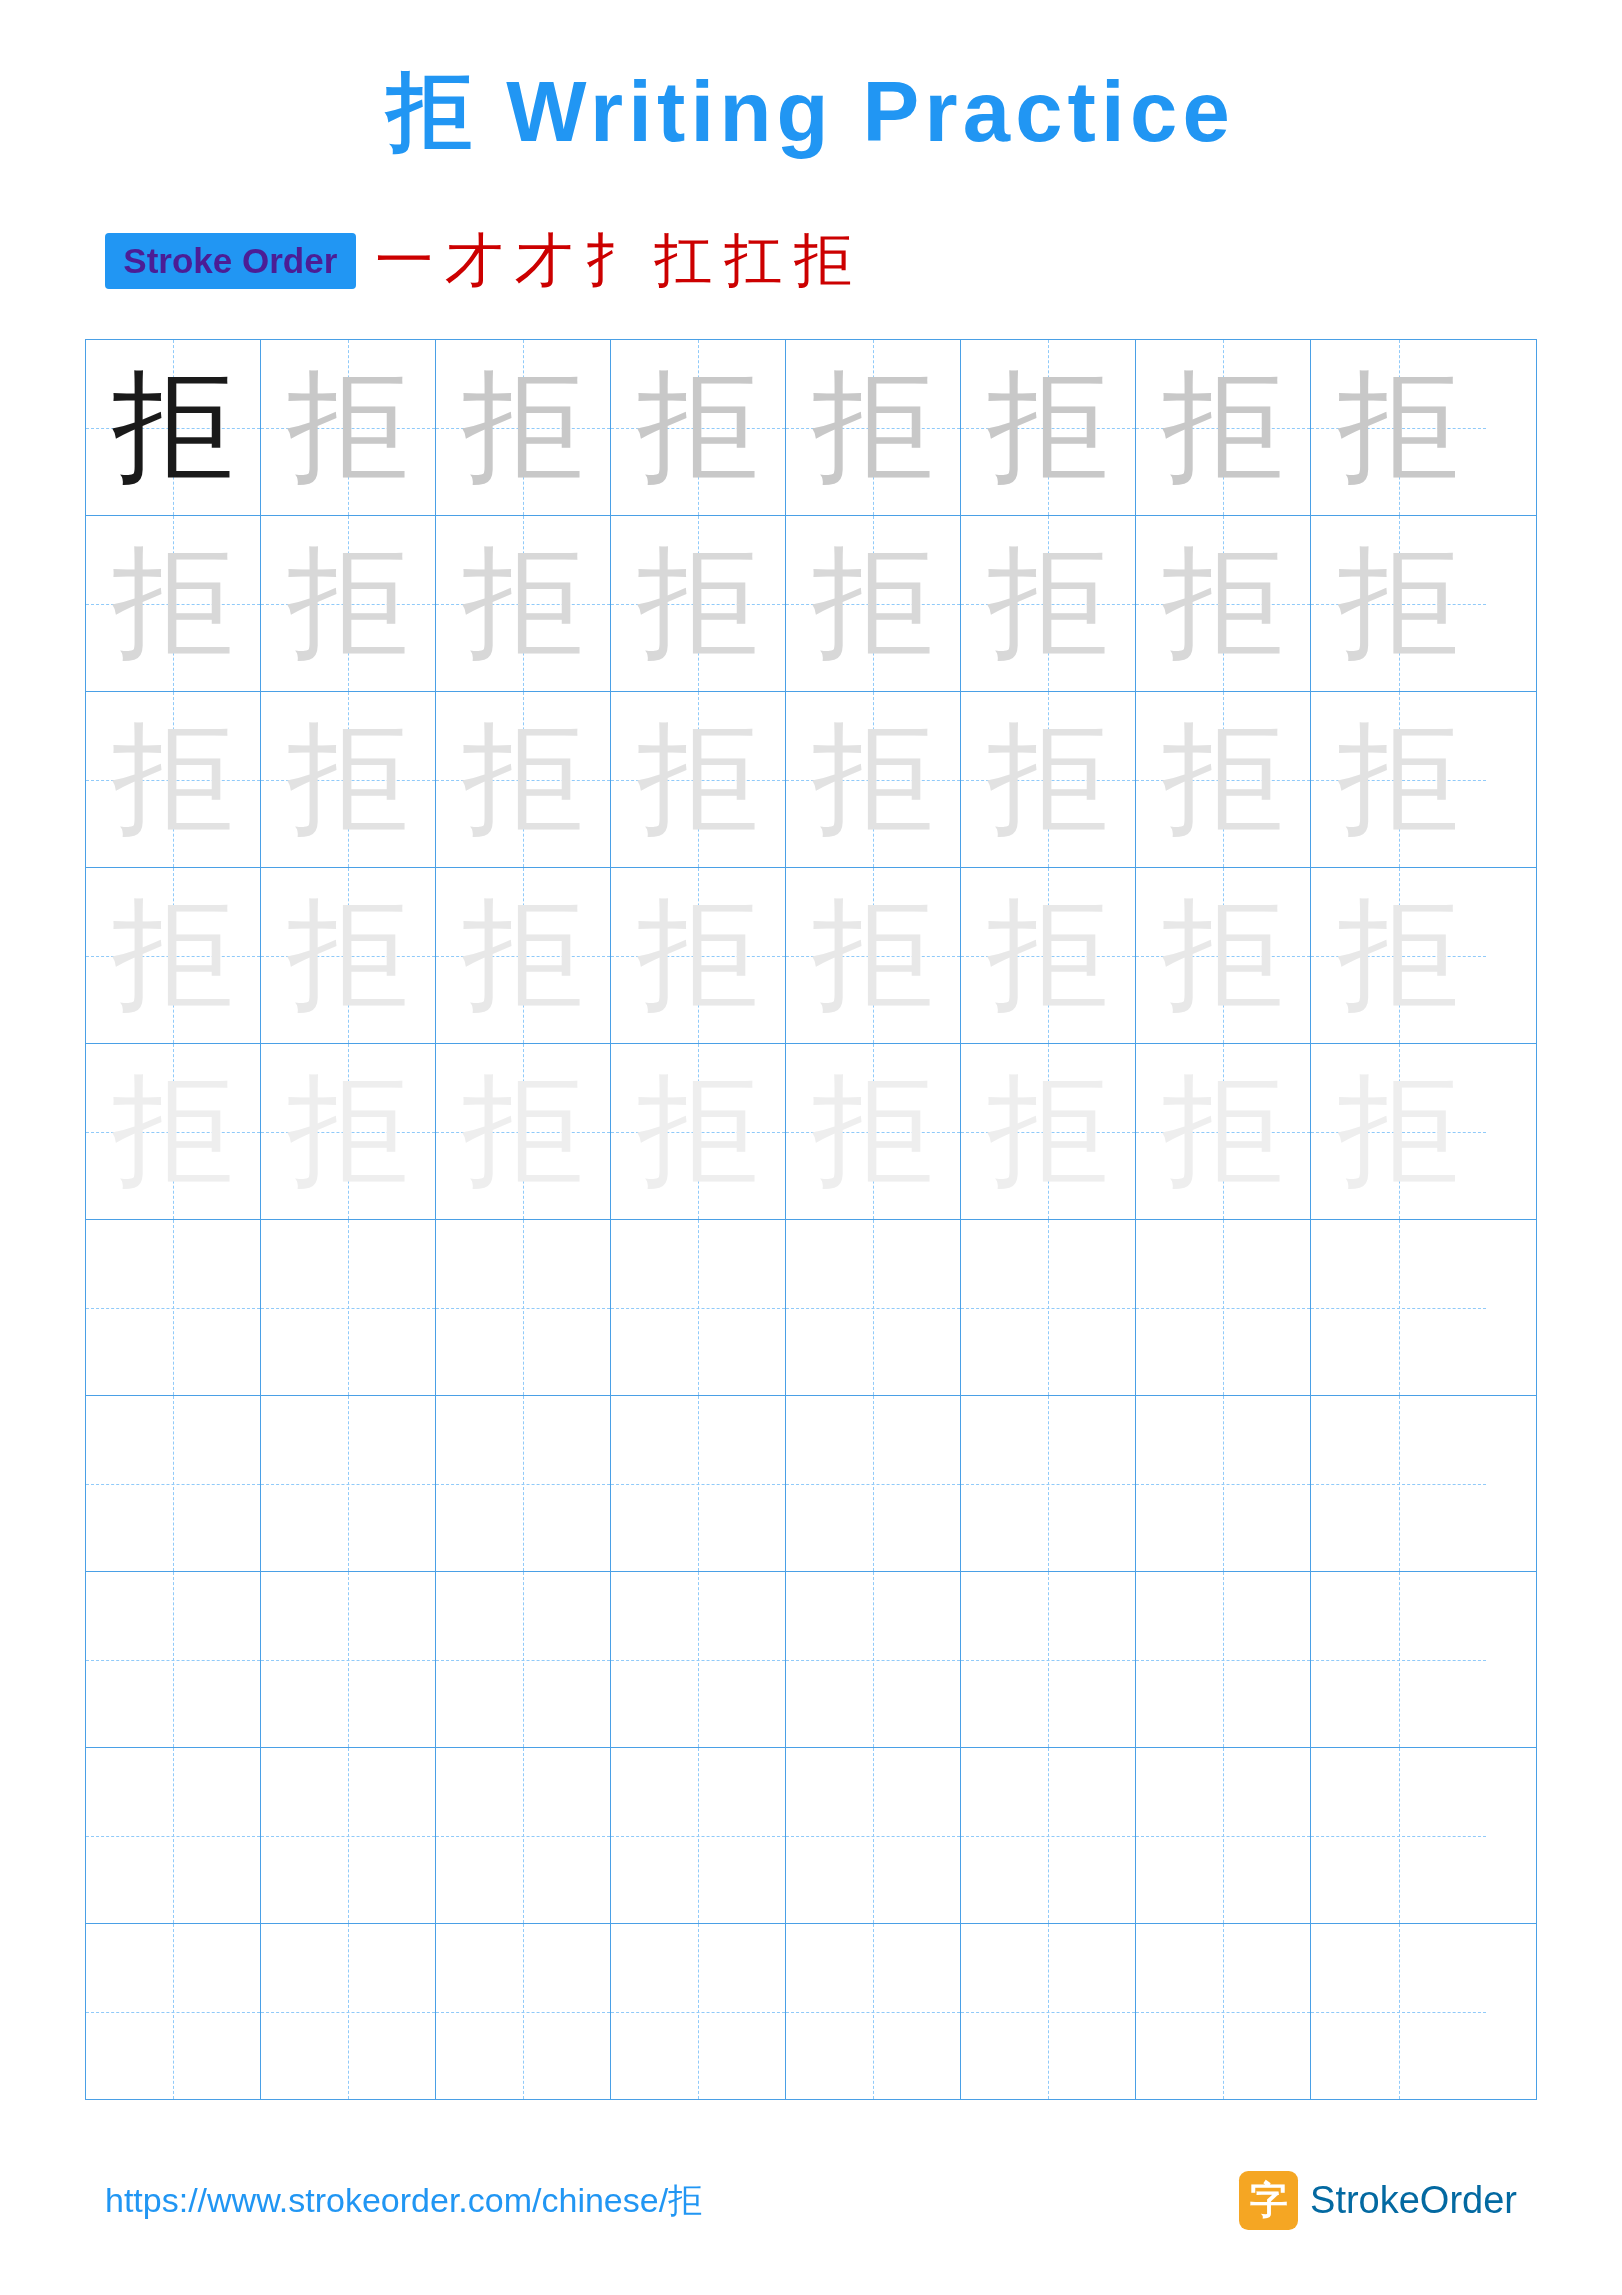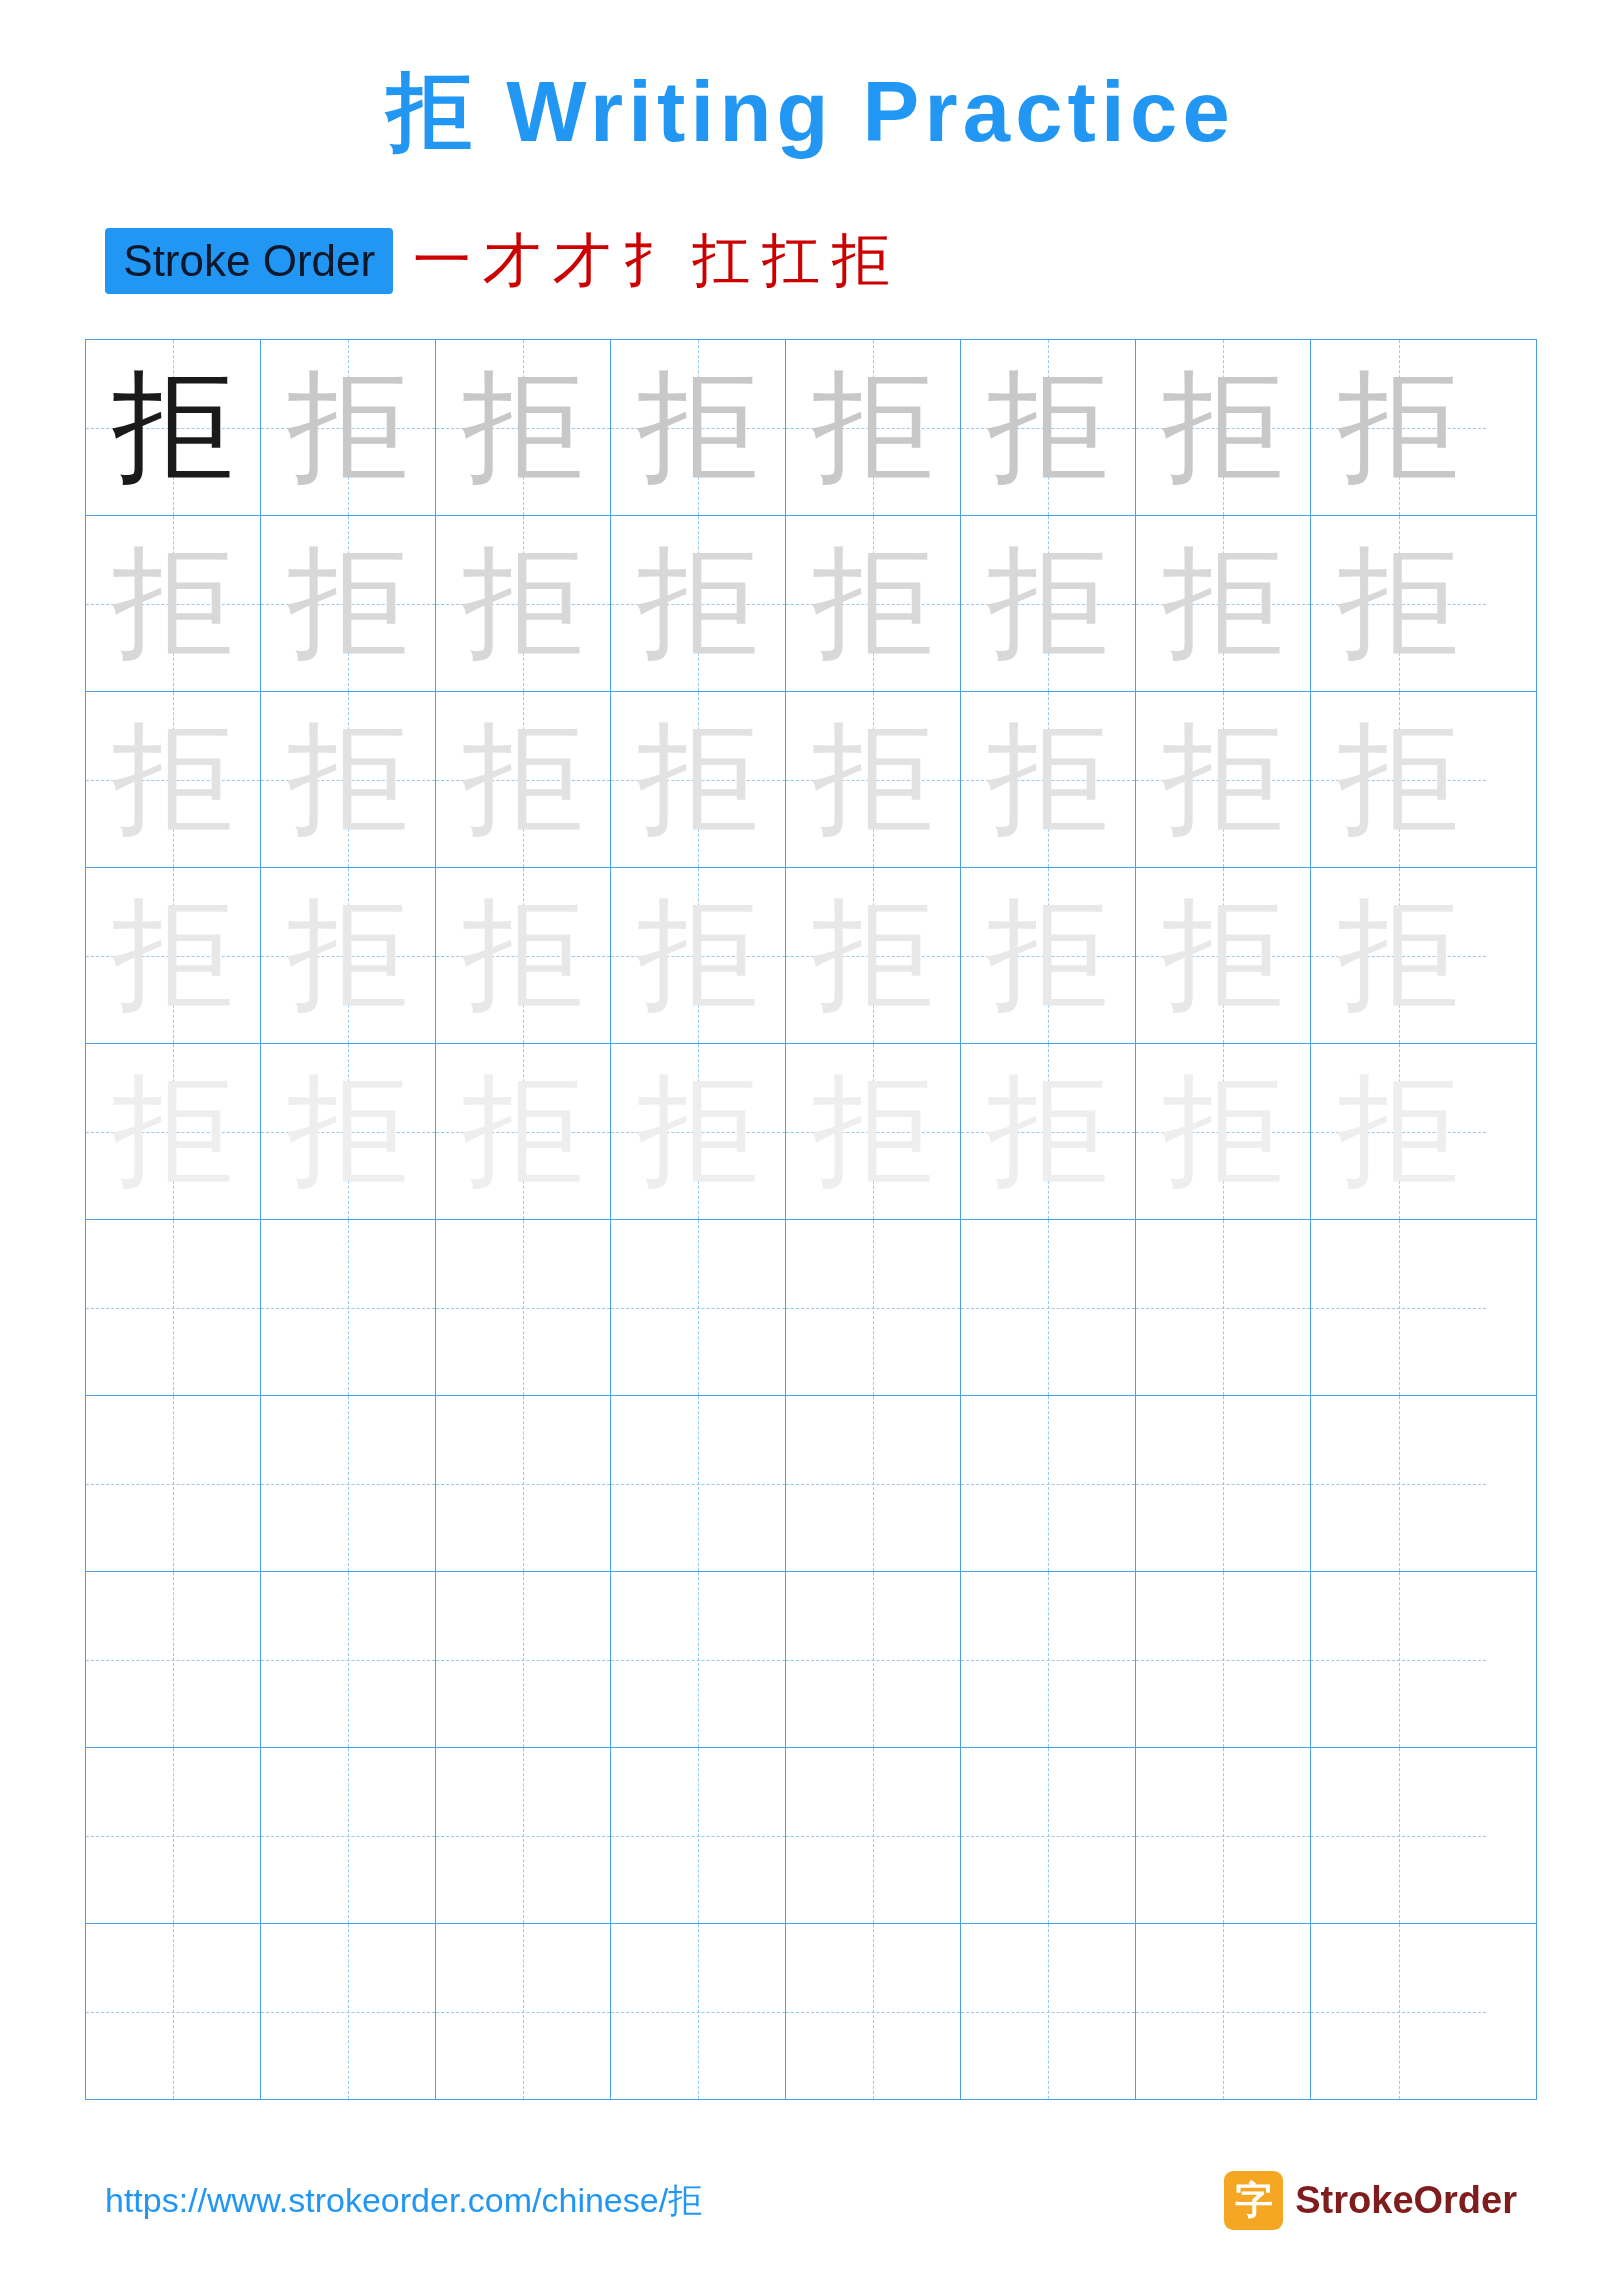--- a/index.html
+++ b/index.html
@@ -25,24 +25,24 @@
 
     .stroke-order-row {
       display: flex;
       align-items: center;
       padding: 52px 105px 26px 105px;
       gap: 19.6px;
     }
 
     .stroke-order-badge {
       background: #2196F3;
-      color: #0f172a;
-      font-size: 44px;
+      color: #4c1d95;
+      font-size: 35px;
       font-family: Arial, sans-serif;
-      font-weight: normal;
+      font-weight: bold;
       padding: 7.9px 18.3px;
       border-radius: 3.9px;
       white-space: nowrap;
     }
 
     .stroke-sequence {
       display: flex;
       align-items: center;
       gap: 11.8px;
       font-size: 58px;
@@ -177,22 +177,22 @@
       justify-content: center;
       font-size: 38px;
       color: white;
       font-family: serif;
       font-weight: bold;
     }
 
     .footer-brand-text {
       font-size: 38px;
       font-family: Arial, sans-serif;
-      font-weight: bold;
-      color: #7f1d1d;
+      font-weight: normal;
+      color: #0369a1;
     }
   </style>
 </head>
 <body>
 
 <div class="page-title">拒 Writing Practice</div>
 
 <div class="stroke-order-row">
   <div class="stroke-order-badge">Stroke Order</div>
   <div class="stroke-sequence">

